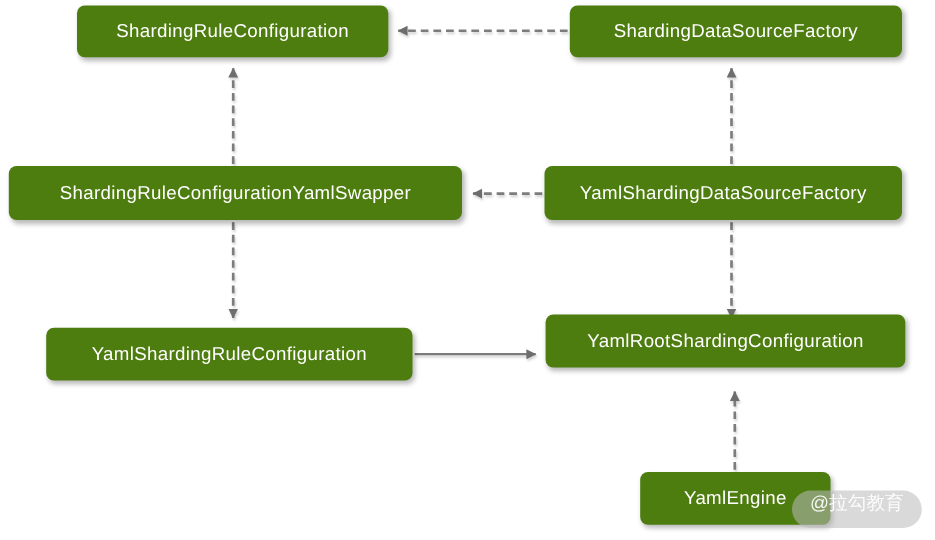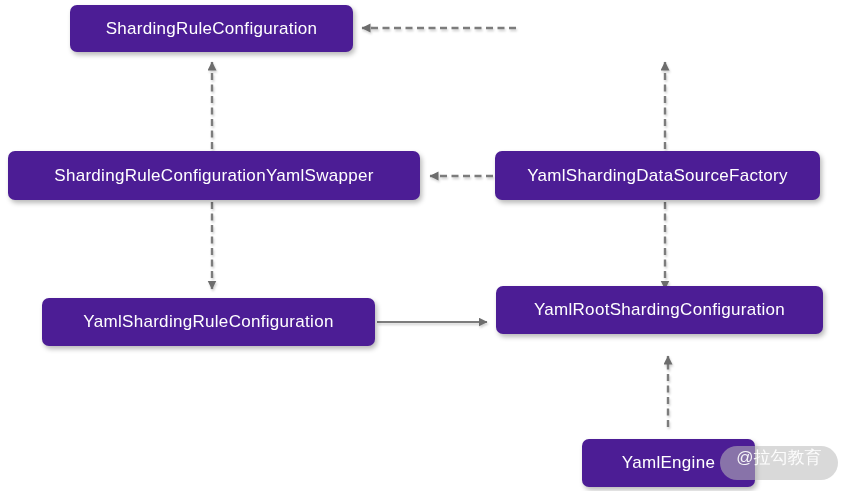--- a/index.html
+++ b/index.html
@@ -19,39 +19,39 @@
     position: absolute;
     left: 0;
     top: 0;
     width: 850px;
     height: 491px;
     pointer-events: none;
     filter: drop-shadow(1px 2px 1px rgba(0,0,0,0.18));
   }
   .node {
     position: absolute;
-    background: #4c1d95;
+    background: #4d7c0f;
     border-radius: 7px;
     box-shadow: 2px 3px 5px rgba(0,0,0,0.28);
     display: flex;
     align-items: center;
     justify-content: center;
     color: #ffffff;
     font-size: 17px;
     letter-spacing: 0.3px;
     white-space: nowrap;
     z-index: 2;
   }
   #n-src      { left: 70px;  top: 5px;   width: 283px; height: 47px; }
   #n-sdsf     { left: 518px; top: 5px;   width: 302px; height: 47px; }
   #n-swapper  { left: 8px;   top: 151px; width: 412px; height: 49px; }
   #n-ysdsf    { left: 495px; top: 151px; width: 325px; height: 49px; }
   #n-ysrc     { left: 42px;  top: 298px; width: 333px; height: 48px; }
   #n-yrsc     { left: 496px; top: 286px; width: 327px; height: 48px; }
-  #n-engine   { left: 582px; top: 439px; width: 173px; height: 48px; }
+  #n-engine   { left: 582px; top: 429px; width: 173px; height: 48px; }
   .watermark {
     position: absolute;
     left: 720px;
     top: 446px;
     width: 118px;
     height: 34px;
     background: rgba(186,186,186,0.55);
     border-radius: 17px;
     display: flex;
     justify-content: center;
@@ -89,20 +89,23 @@
     <line class="edge-dashed" x1="212" y1="202" x2="212" y2="289" marker-end="url(#arrowhead)"></line>
     <line class="edge-solid" x1="377" y1="322" x2="487" y2="322" marker-end="url(#arrowhead)"></line>
     <line class="edge-dashed" x1="665" y1="202" x2="665" y2="289" marker-end="url(#arrowhead)"></line>
     <line class="edge-dashed" x1="668" y1="427" x2="668" y2="356" marker-end="url(#arrowhead)"></line>
   </svg>
 
   <div class="node" id="n-src">
     <span>ShardingRuleConfiguration</span>
   </div>
 
+  <div class="node" id="n-sdsf">
+    <span>ShardingDataSourceFactory</span>
+  </div>
 
   <div class="node" id="n-swapper">
     <span>ShardingRuleConfigurationYamlSwapper</span>
   </div>
 
   <div class="node" id="n-ysrc">
     <span>YamlShardingRuleConfiguration</span>
   </div>
 
   <div class="node" id="n-ysdsf">

